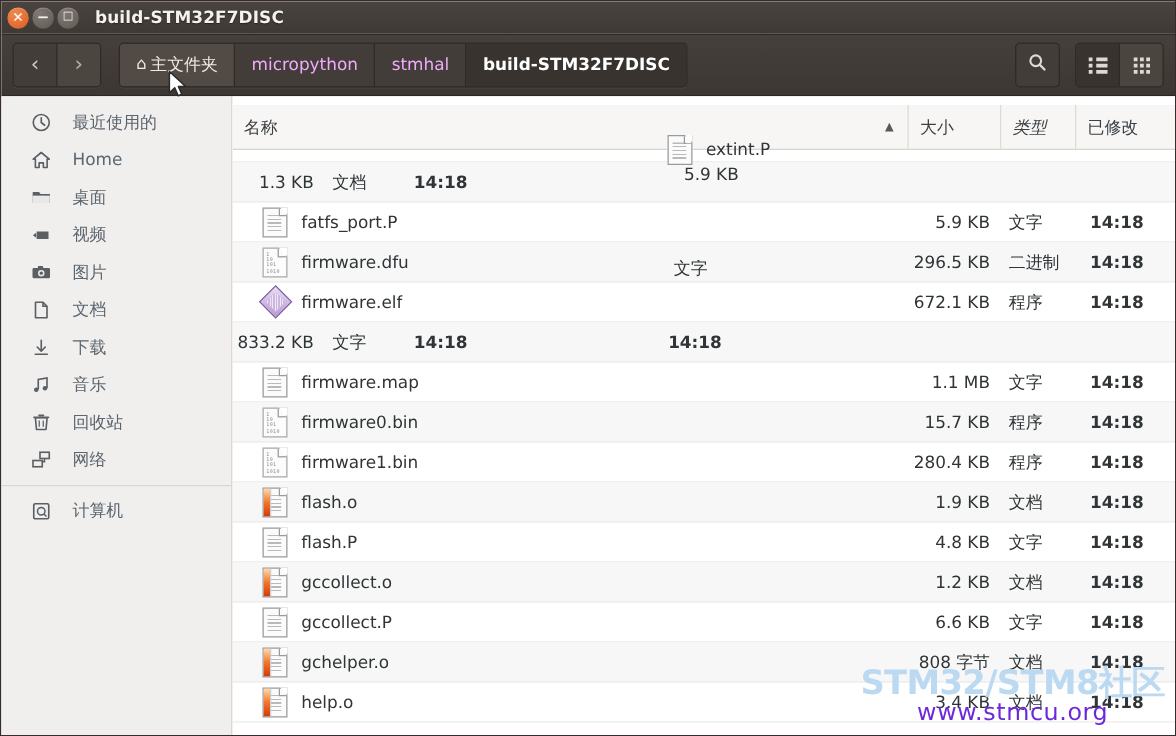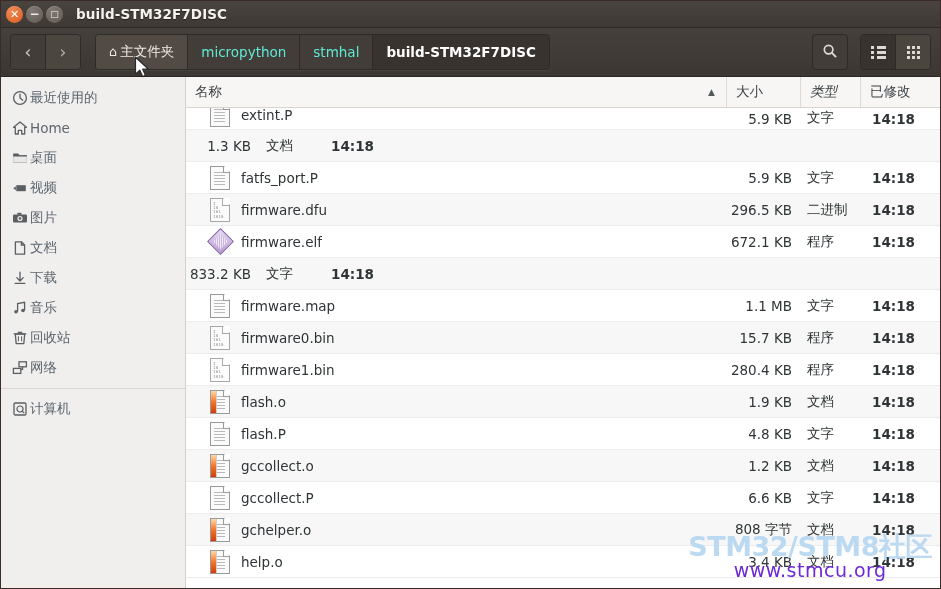--- a/index.html
+++ b/index.html
@@ -68,21 +68,21 @@
   .navbtn.fwd{background:#4c4641;border-left:1px solid #2e2a27;color:#b6b0aa;}
   .crumbs{
     display:flex;align-items:stretch;height:34px;
     margin-left:14px;
     border:1px solid #2e2a27;border-radius:4px;overflow:hidden;
     box-shadow:0 1px 0 rgba(255,255,255,.05);
   }
   .crumb{
     display:flex;align-items:center;gap:3px;
     padding:0 13px;
-    color:#5eead4;font-size:13.5px;white-space:nowrap;
+    color:#f0abfc;font-size:13.5px;white-space:nowrap;
     background:#433d39;
     border-right:1px solid #2e2a27;
   }
   .crumb:last-child{border-right:none;}
   .crumb.hover{background:#514a45;color:#efeae5;}
   .crumb.active{background:#38332f;color:#ffffff;font-weight:bold;}
   .crumb .homeicon{font-size:13px;display:inline-block;transform:translateY(-1px);}
   .tb-right{margin-left:auto;display:flex;align-items:center;gap:12px;}
   .tbbtn{
     width:34px;height:34px;border:1px solid #2e2a27;border-radius:4px;
@@ -111,40 +111,41 @@
   .sidebar{
     width:185px;flex:0 0 185px;
     background:#f0efed;
     border-right:1px solid #d4d0cb;
     padding-top:6px;
     box-sizing:border-box;
     overflow:hidden;
   }
   .side-item{
     height:30px;display:flex;align-items:center;
-    padding-left:10px;gap:2px;
+    padding-left:23px;gap:17px;
     color:#5c6670;font-size:13.5px;
     white-space:nowrap;
   }
   .side-ico{
     width:17px;height:17px;flex:0 0 17px;
     display:flex;align-items:center;justify-content:center;
     color:#5a5f64;
   }
   .side-ico svg{display:block;}
   .side-sep{height:1px;background:#d9d5d0;margin:5px 0 5px 0;}
 
   
   .files{flex:1 1 auto;background:#ffffff;min-width:0;position:relative;overflow:hidden;}
   .hdr{
-    display:flex;height:31px;
+    display:flex;height:36px;
     background:#f7f6f5;
     border-bottom:1px solid #d8d4cf;
     font-size:13.5px;color:#3c4145;
     box-sizing:border-box;
+    margin-top:7px;
   }
   .hcell{
     display:flex;align-items:center;
     padding:0 9px;
     border-right:1px solid #dedad5;
     box-sizing:border-box;
     white-space:nowrap;
   }
   .hcell.name{flex:1 1 auto;justify-content:space-between;}
   .hcell.size{width:74px;flex:0 0 74px;}
@@ -153,21 +154,21 @@
   .sortarrow{font-size:9px;color:#55595c;margin-right:2px;}
 
   .rows{position:absolute;top:31px;left:0;right:0;bottom:0;overflow:hidden;}
   .row{
     display:flex;align-items:center;
     height:32px;box-sizing:border-box;
     border-bottom:1px solid #ececec;
     font-size:13.5px;color:#2f3436;
   }
   .row.alt{background:#f7f7f7;}
-  .row.first{height:22px;align-items:flex-end;padding-bottom:2px;}
+  .row.first{height:22px;padding-bottom:2px;flex-direction:column;}
   .c-name{flex:1 1 auto;display:flex;align-items:center;gap:11px;padding-left:24px;min-width:0;}
   .c-size{width:74px;flex:0 0 74px;text-align:right;padding-right:9px;box-sizing:border-box;}
   .c-type{width:60px;flex:0 0 60px;padding-left:6px;box-sizing:border-box;}
   .c-mod{width:79px;flex:0 0 79px;padding-left:11px;box-sizing:border-box;font-weight:bold;}
   .fname{overflow:hidden;text-overflow:ellipsis;white-space:nowrap;}
 
   
   .ficon{width:20px;height:24px;flex:0 0 20px;position:relative;}
   .doc{
     position:absolute;inset:0;

